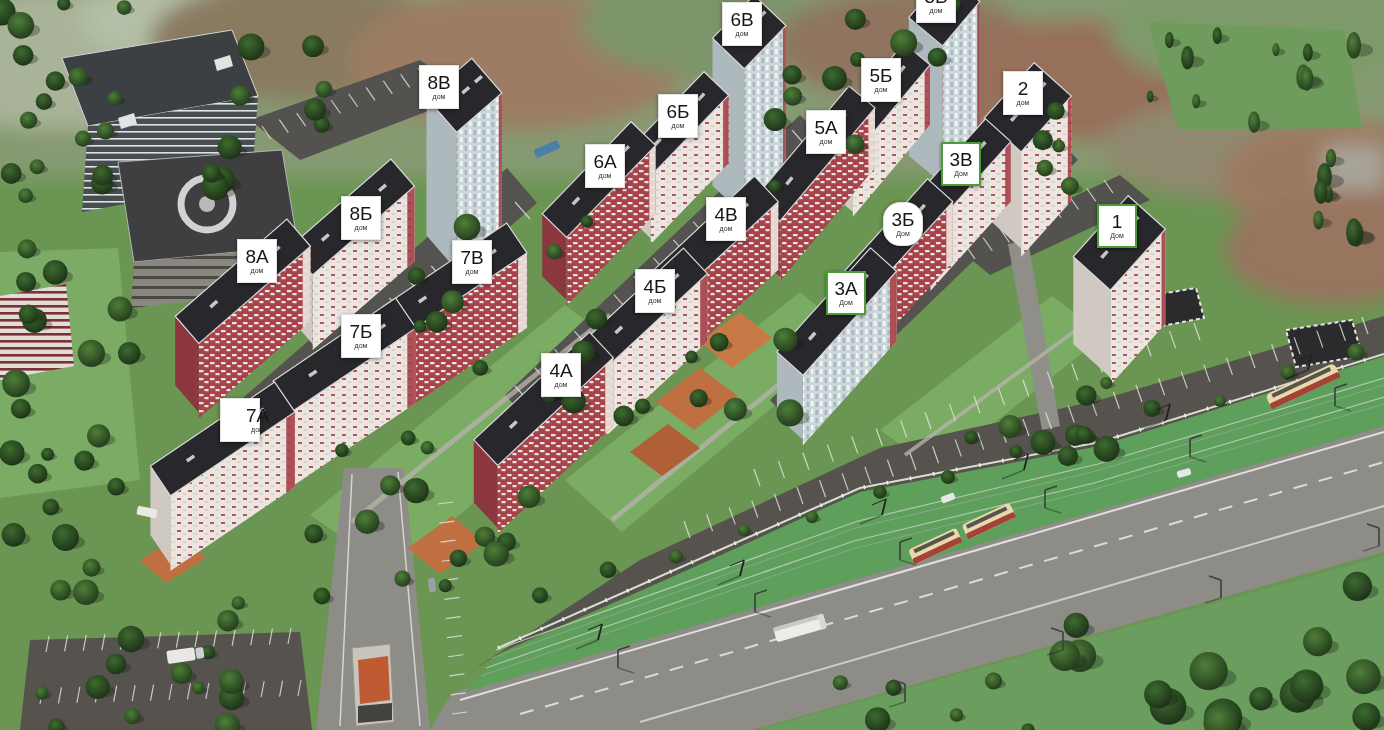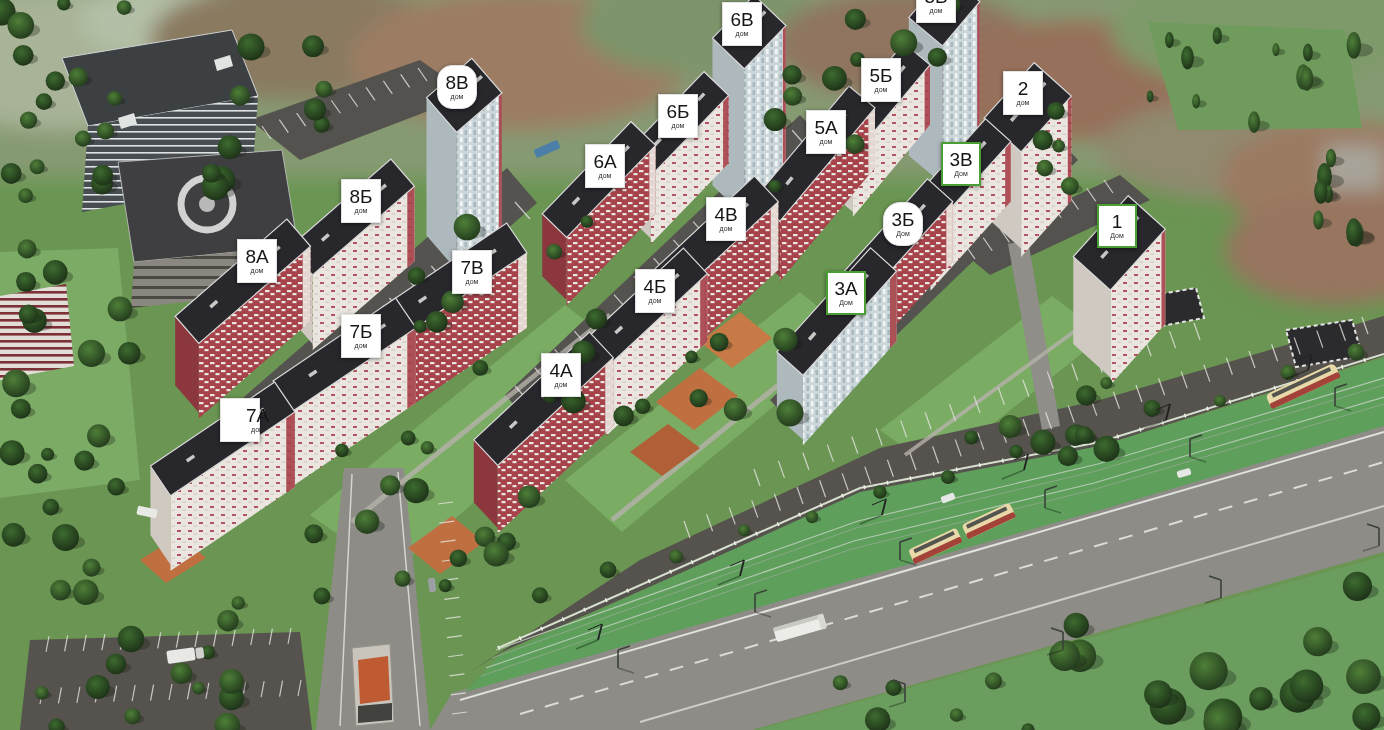--- a/index.html
+++ b/index.html
@@ -952,21 +952,21 @@
 
 <div id="labels-layer">
       <div class="bldg-label" style="left: 742px; top: 24px;">
         <span class="num">6В</span>
         <span class="sub">дом</span>
       </div>
       <div class="bldg-label" style="left: 936px; top: 1px;">
         <span class="num">5В</span>
         <span class="sub">дом</span>
       </div>
-      <div class="bldg-label" style="left: 457px; top: 87px; border-radius: 15px;">
+      <div class="bldg-label" style="left: 439px; top: 87px;">
         <span class="num">8В</span>
         <span class="sub">дом</span>
       </div>
       <div class="bldg-label" style="left: 881px; top: 80px;">
         <span class="num">5Б</span>
         <span class="sub">дом</span>
       </div>
       <div class="bldg-label" style="left: 1023px; top: 93px;">
         <span class="num">2</span>
         <span class="sub">дом</span>
@@ -980,41 +980,41 @@
         <span class="sub">дом</span>
       </div>
       <div class="bldg-label hl" style="left: 961px; top: 164px;">
         <span class="num">3В</span>
         <span class="sub">Дом</span>
       </div>
       <div class="bldg-label" style="left: 605px; top: 166px;">
         <span class="num">6А</span>
         <span class="sub">дом</span>
       </div>
-      <div class="bldg-label" style="left: 361px; top: 201px;">
+      <div class="bldg-label" style="left: 361px; top: 218px;">
         <span class="num">8Б</span>
         <span class="sub">дом</span>
       </div>
       <div class="bldg-label" style="left: 726px; top: 219px;">
         <span class="num">4В</span>
         <span class="sub">дом</span>
       </div>
       <div class="bldg-label" style="left: 903px; top: 224px; border-radius: 17px;">
         <span class="num">3Б</span>
         <span class="sub">Дом</span>
       </div>
       <div class="bldg-label hl" style="left: 1117px; top: 226px;">
         <span class="num">1</span>
         <span class="sub">Дом</span>
       </div>
       <div class="bldg-label" style="left: 257px; top: 261px;">
         <span class="num">8А</span>
         <span class="sub">дом</span>
       </div>
-      <div class="bldg-label" style="left: 472px; top: 272px; align-items: center;">
+      <div class="bldg-label" style="left: 472px; top: 262px; align-items: center;">
         <span class="num">7В</span>
         <span class="sub">дом</span>
       </div>
       <div class="bldg-label" style="left: 655px; top: 291px; align-items: center;">
         <span class="num">4Б</span>
         <span class="sub">дом</span>
       </div>
       <div class="bldg-label hl" style="left: 846px; top: 293px;">
         <span class="num">3А</span>
         <span class="sub">Дом</span>

